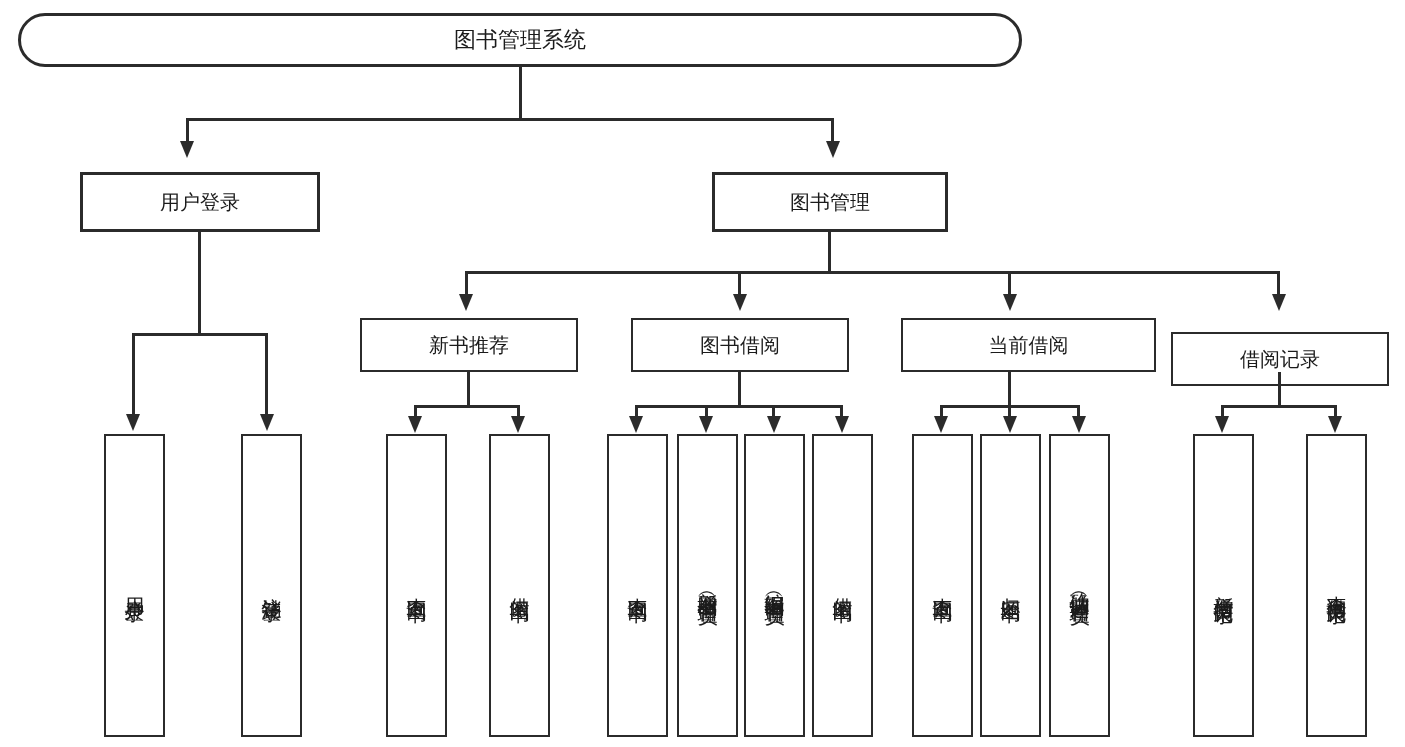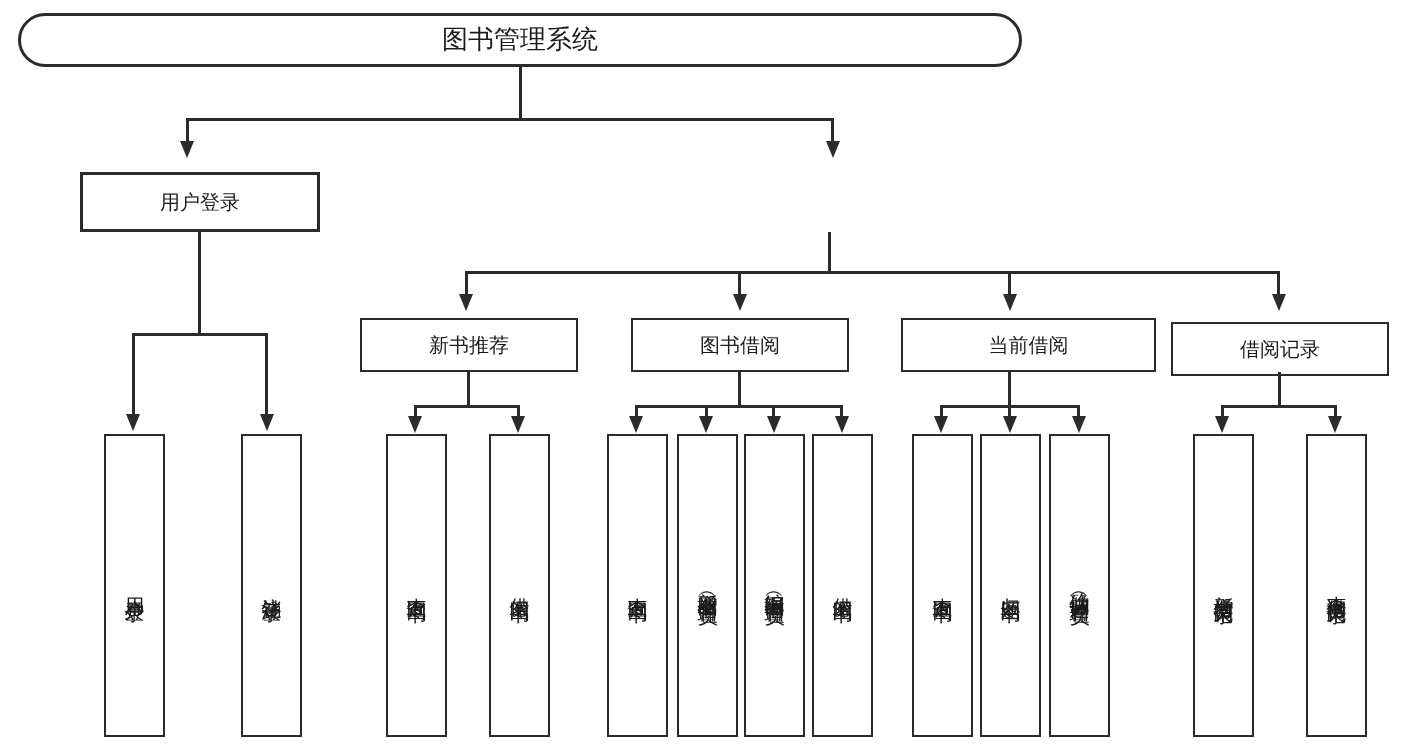--- a/index.html
+++ b/index.html
@@ -23,21 +23,21 @@
     border:2px solid #2b2b2b;
     display:flex;
     align-items:center;
     justify-content:center;
     text-align:center;
     color:#1b1b1b;
     line-height:1.15;
   }
   .node.root{
     border-width:3px;
-    font-size:26px;
+    font-size:22px;
     border-radius:27px;
   }
   .node.lvl2{
     border-width:3px;
     font-size:20px;
   }
   .node.lvl3{
     border-width:2px;
     font-size:20px;
   }
@@ -92,20 +92,23 @@
   <div class="ln h" style="left:186px;top:118px;width:648px;height:3px;"></div>
   <div class="ln v" style="left:186px;top:118px;width:3px;height:26px;"></div>
   <div class="ln v" style="left:831px;top:118px;width:3px;height:26px;"></div>
   <div class="arrow" style="left:180px;top:141px;"></div>
   <div class="arrow" style="left:826px;top:141px;"></div>
 
   <div class="node lvl2" style="left:80px;top:172px;width:240px;height:60px;">
     <span>用户登录</span>
   </div>
 
+  <div class="node lvl2" style="left:712px;top:172px;width:236px;height:60px;">
+    <span>图书管理</span>
+  </div>
 
   <div class="ln v" style="left:198px;top:232px;width:3px;height:103px;"></div>
   <div class="ln h" style="left:132px;top:333px;width:136px;height:3px;"></div>
   <div class="ln v" style="left:132px;top:333px;width:3px;height:84px;"></div>
   <div class="ln v" style="left:265px;top:333px;width:3px;height:84px;"></div>
   <div class="arrow" style="left:126px;top:414px;"></div>
   <div class="arrow" style="left:260px;top:414px;"></div>
 
   <div class="ln v" style="left:828px;top:232px;width:3px;height:41px;"></div>
   <div class="ln h" style="left:465px;top:271px;width:815px;height:3px;"></div>
@@ -120,21 +123,21 @@
 
   <div class="node lvl3" style="left:631px;top:318px;width:218px;height:54px;">
     <span>图书借阅</span>
   </div>
   <div class="node lvl3" style="left:360px;top:318px;width:218px;height:54px;">
     <span>新书推荐</span>
   </div>
   <div class="node lvl3" style="left:901px;top:318px;width:255px;height:54px;">
     <span>当前借阅</span>
   </div>
-  <div class="node lvl3" style="left:1171px;top:322px;width:218px;height:54px;">
+  <div class="node lvl3" style="left:1171px;top:332px;width:218px;height:54px;">
     <span>借阅记录</span>
   </div>
 
   <div class="ln v" style="left:467px;top:372px;width:3px;height:35px;"></div>
   <div class="ln h" style="left:414px;top:405px;width:106px;height:3px;"></div>
   <div class="ln v" style="left:414px;top:405px;width:3px;height:14px;"></div>
   <div class="ln v" style="left:517px;top:405px;width:3px;height:14px;"></div>
   <div class="arrow" style="left:408px;top:416px;"></div>
   <div class="arrow" style="left:511px;top:416px;"></div>
 

